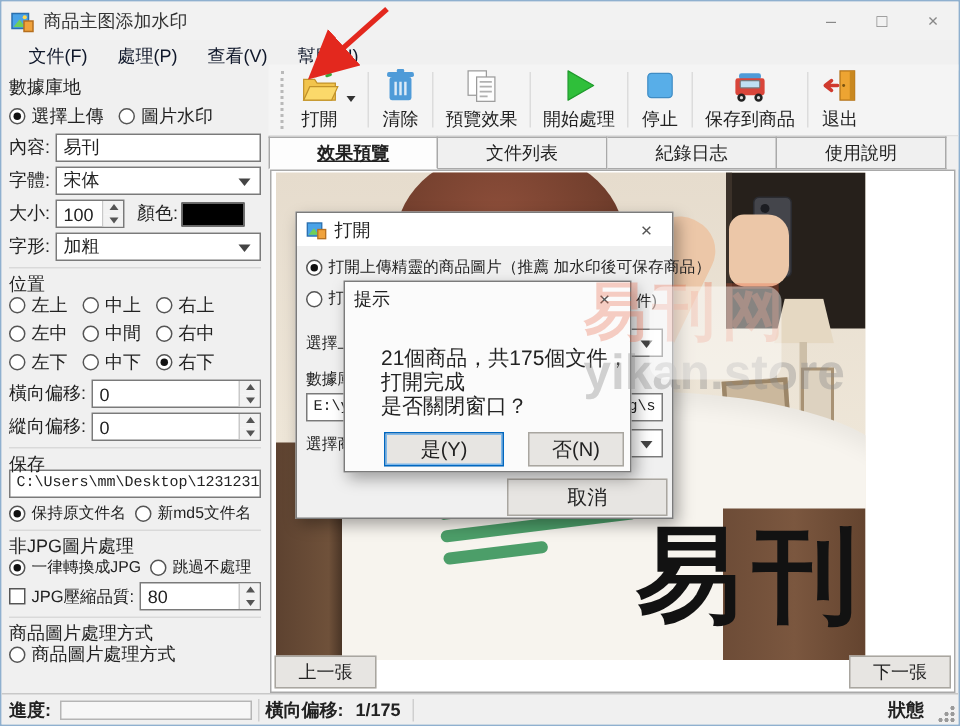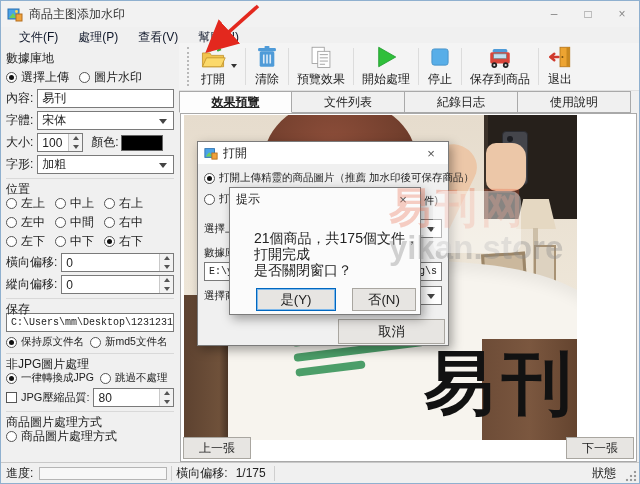--- a/index.html
+++ b/index.html
@@ -142,21 +142,21 @@
 
   
   .shot-wm { position:absolute; left:388px; top:186px; z-index:7; pointer-events:none; line-height:1; }
   .shot-wm .w-box { position:absolute; left:44px; top:4px; width:88px; height:62px;
                     background:rgba(255,255,255,.45); border-radius:10px; }
   .shot-wm .w-cn { font-size:42px; font-weight:bold; color:rgba(232,96,64,.30); letter-spacing:4px; }
   .shot-wm .w-en { font-size:33px; font-weight:bold; color:rgba(140,140,140,.38); margin-top:2px; }
 
   
   .statusbar { position:absolute; left:0; bottom:0; right:0; height:21px; background:#f0f0f0;
-               border-top:1px solid #c8c8c8; display:flex; align-items:center; font-size:12px; }
+               border-top:1px solid #c8c8c8; display:flex; align-items:center; font-size:12px;font-weight:bold; }
   .sb-sep { width:1px; height:15px; background:#cfcfcf; margin:0 4px; }
   .progressbar { width:128px; height:13px; border:1px solid #b5b5b5; background:#f7f7f7; margin-left:6px; }
   .sb-right { margin-left:auto; display:flex; align-items:center; }
   .grip { width:13px; height:13px; margin:4px 2px 0 8px;
           background:
             radial-gradient(circle at 11px 11px, #9a9a9a 1.2px, transparent 1.6px),
             radial-gradient(circle at 7px 11px, #9a9a9a 1.2px, transparent 1.6px),
             radial-gradient(circle at 11px 7px, #9a9a9a 1.2px, transparent 1.6px),
             radial-gradient(circle at 3px 11px, #9a9a9a 1.2px, transparent 1.6px),
             radial-gradient(circle at 7px 7px, #9a9a9a 1.2px, transparent 1.6px),

